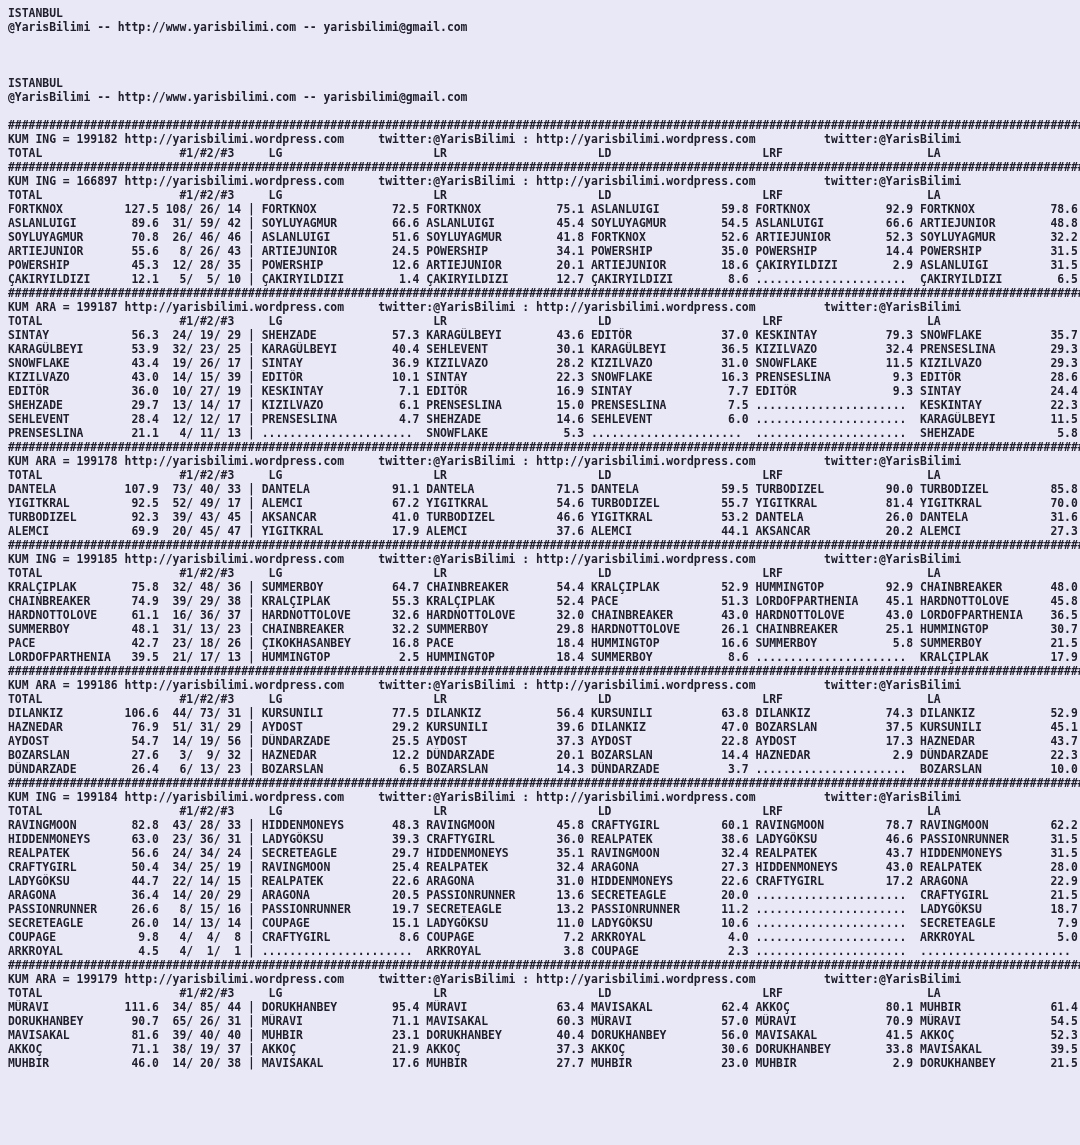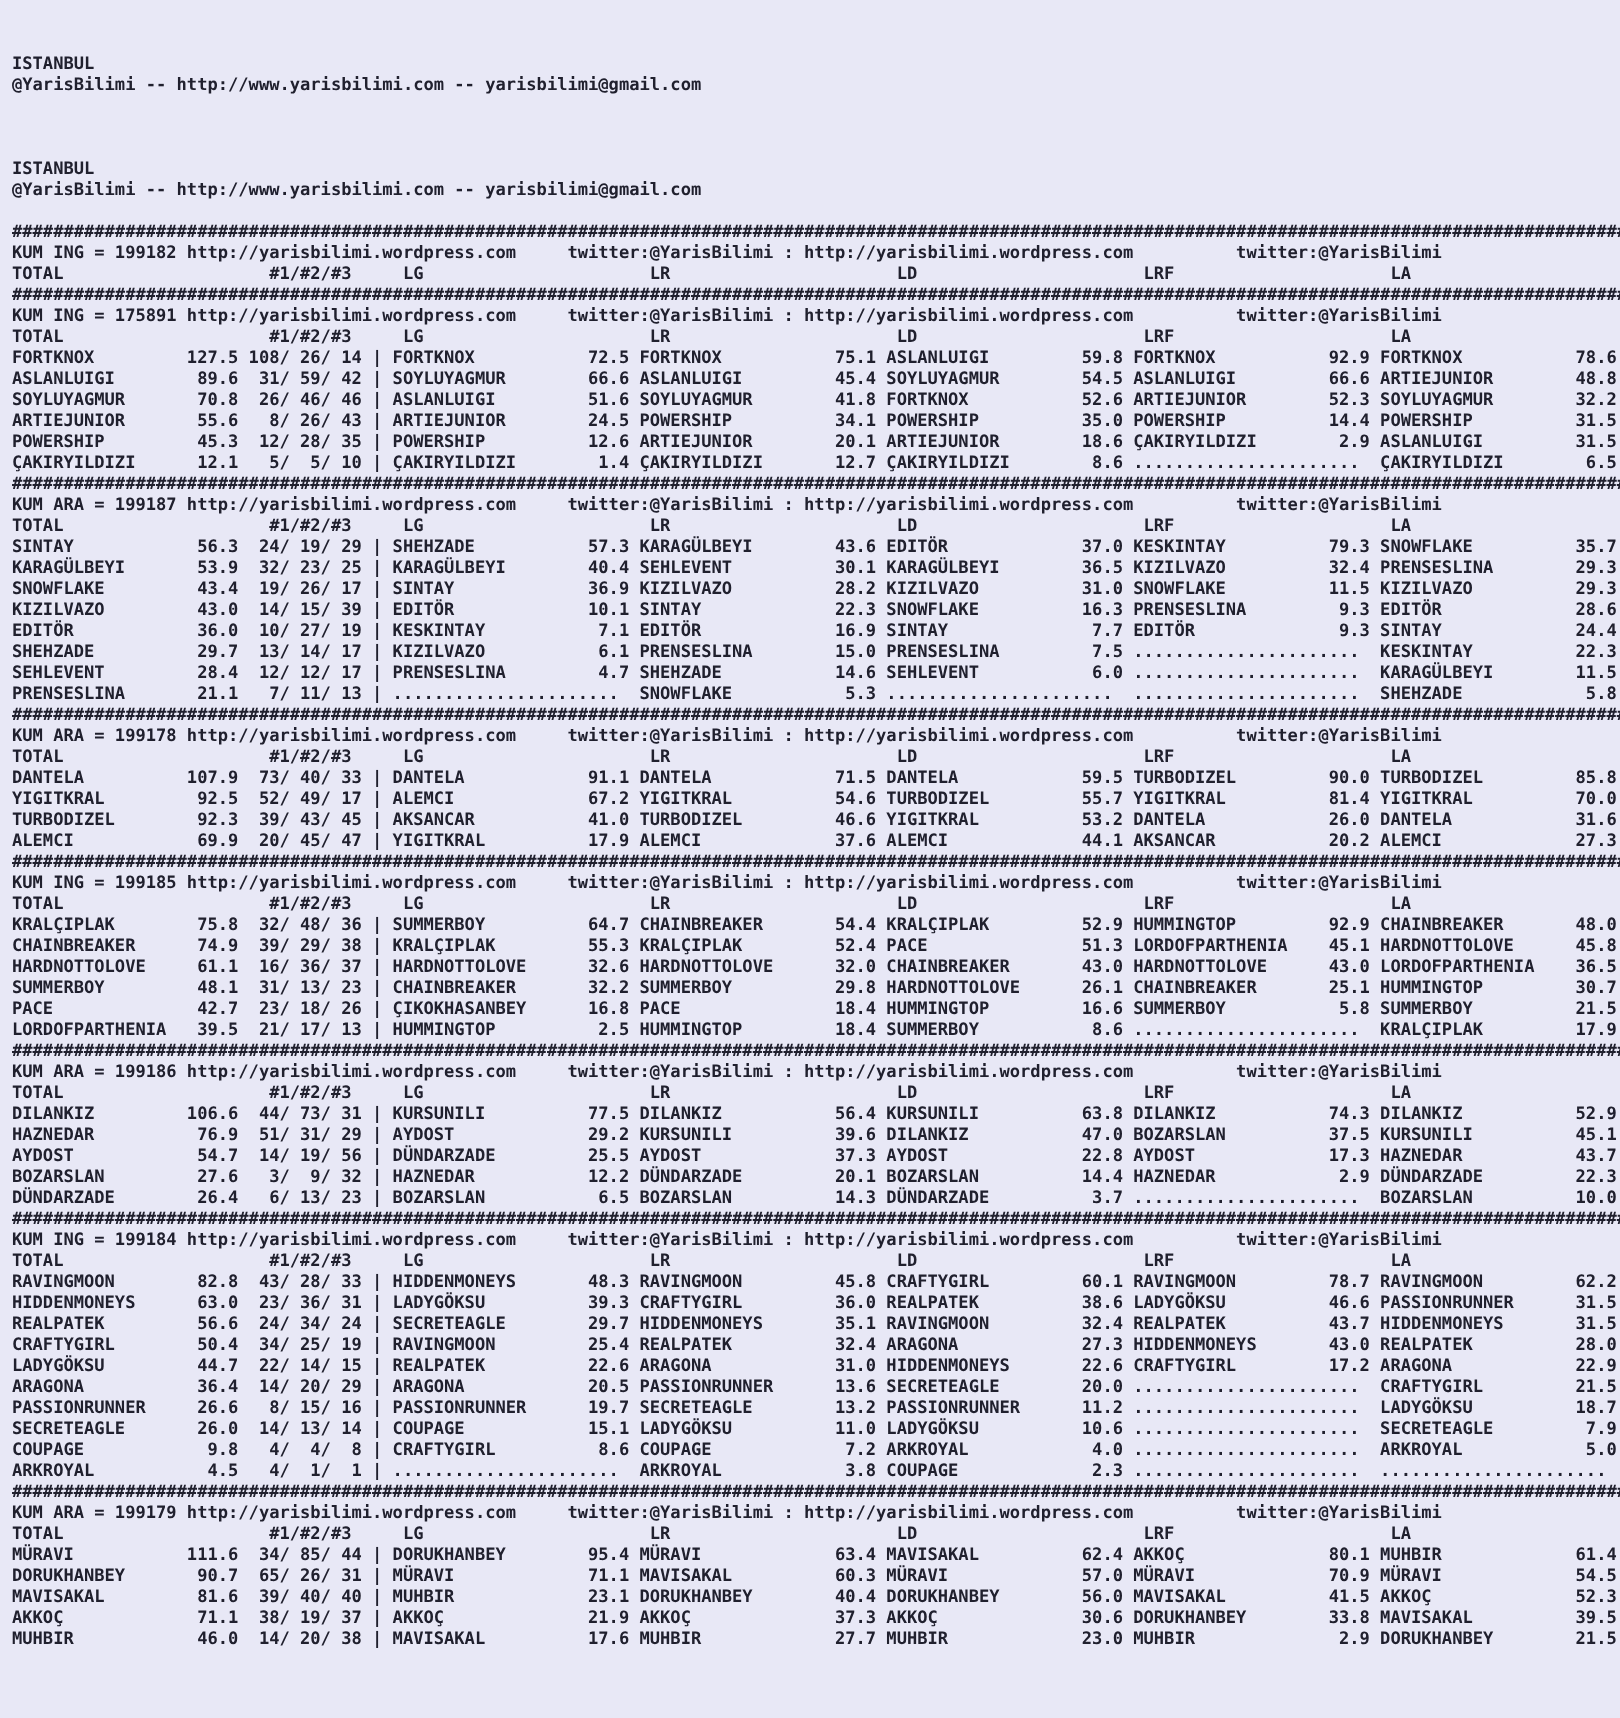--- a/index.html
+++ b/index.html
@@ -8,21 +8,20 @@
     background: #e8e8f6;
     overflow: hidden;
   }
   .report {
     font-family: "DejaVu Sans Mono", "Liberation Mono", monospace;
     font-size: 11.4px;
     font-weight: bold;
     line-height: 14px;
     color: #20202e;
     padding: 6px 0 0 8px;
-    margin-top: 29px;
   }
   .line {
     white-space: pre;
     height: 14px;
     overflow: hidden;
   }
 </style>
 </head>
 <body>
 
@@ -36,41 +35,41 @@
   <div class="line">@YarisBilimi -- http://www.yarisbilimi.com -- yarisbilimi@gmail.com</div>
   <div class="line"></div>
   <div id="sections">
       <div>
         <div class="line">##############################################################################################################################################################</div>
         <div class="line">KUM ING = 199182 http://yarisbilimi.wordpress.com     twitter:@YarisBilimi : http://yarisbilimi.wordpress.com          twitter:@YarisBilimi</div>
         <div class="line">TOTAL                    #1/#2/#3     LG                      LR                      LD                      LRF                     LA</div>
       </div>
       <div>
         <div class="line">##############################################################################################################################################################</div>
-        <div class="line">KUM ING = 175891 http://yarisbilimi.wordpress.com     twitter:@YarisBilimi : http://yarisbilimi.wordpress.com          twitter:@YarisBilimi</div>
+        <div class="line">KUM ING = 166897 http://yarisbilimi.wordpress.com     twitter:@YarisBilimi : http://yarisbilimi.wordpress.com          twitter:@YarisBilimi</div>
         <div class="line">TOTAL                    #1/#2/#3     LG                      LR                      LD                      LRF                     LA</div>
         <div class="line">FORTKNOX         127.5 108/ 26/ 14 | FORTKNOX           72.5 FORTKNOX           75.1 ASLANLUIGI         59.8 FORTKNOX           92.9 FORTKNOX           78.6</div>
         <div class="line">ASLANLUIGI        89.6  31/ 59/ 42 | SOYLUYAGMUR        66.6 ASLANLUIGI         45.4 SOYLUYAGMUR        54.5 ASLANLUIGI         66.6 ARTIEJUNIOR        48.8</div>
         <div class="line">SOYLUYAGMUR       70.8  26/ 46/ 46 | ASLANLUIGI         51.6 SOYLUYAGMUR        41.8 FORTKNOX           52.6 ARTIEJUNIOR        52.3 SOYLUYAGMUR        32.2</div>
         <div class="line">ARTIEJUNIOR       55.6   8/ 26/ 43 | ARTIEJUNIOR        24.5 POWERSHIP          34.1 POWERSHIP          35.0 POWERSHIP          14.4 POWERSHIP          31.5</div>
         <div class="line">POWERSHIP         45.3  12/ 28/ 35 | POWERSHIP          12.6 ARTIEJUNIOR        20.1 ARTIEJUNIOR        18.6 ÇAKIRYILDIZI        2.9 ASLANLUIGI         31.5</div>
         <div class="line">ÇAKIRYILDIZI      12.1   5/  5/ 10 | ÇAKIRYILDIZI        1.4 ÇAKIRYILDIZI       12.7 ÇAKIRYILDIZI        8.6 ......................  ÇAKIRYILDIZI        6.5</div>
       </div>
       <div>
         <div class="line">##############################################################################################################################################################</div>
         <div class="line">KUM ARA = 199187 http://yarisbilimi.wordpress.com     twitter:@YarisBilimi : http://yarisbilimi.wordpress.com          twitter:@YarisBilimi</div>
         <div class="line">TOTAL                    #1/#2/#3     LG                      LR                      LD                      LRF                     LA</div>
         <div class="line">SINTAY            56.3  24/ 19/ 29 | SHEHZADE           57.3 KARAGÜLBEYI        43.6 EDITÖR             37.0 KESKINTAY          79.3 SNOWFLAKE          35.7</div>
         <div class="line">KARAGÜLBEYI       53.9  32/ 23/ 25 | KARAGÜLBEYI        40.4 SEHLEVENT          30.1 KARAGÜLBEYI        36.5 KIZILVAZO          32.4 PRENSESLINA        29.3</div>
         <div class="line">SNOWFLAKE         43.4  19/ 26/ 17 | SINTAY             36.9 KIZILVAZO          28.2 KIZILVAZO          31.0 SNOWFLAKE          11.5 KIZILVAZO          29.3</div>
         <div class="line">KIZILVAZO         43.0  14/ 15/ 39 | EDITÖR             10.1 SINTAY             22.3 SNOWFLAKE          16.3 PRENSESLINA         9.3 EDITÖR             28.6</div>
         <div class="line">EDITÖR            36.0  10/ 27/ 19 | KESKINTAY           7.1 EDITÖR             16.9 SINTAY              7.7 EDITÖR              9.3 SINTAY             24.4</div>
         <div class="line">SHEHZADE          29.7  13/ 14/ 17 | KIZILVAZO           6.1 PRENSESLINA        15.0 PRENSESLINA         7.5 ......................  KESKINTAY          22.3</div>
         <div class="line">SEHLEVENT         28.4  12/ 12/ 17 | PRENSESLINA         4.7 SHEHZADE           14.6 SEHLEVENT           6.0 ......................  KARAGÜLBEYI        11.5</div>
-        <div class="line">PRENSESLINA       21.1   7/ 11/ 13 | ......................  SNOWFLAKE           5.3 ......................  ......................  SHEHZADE            5.8</div>
+        <div class="line">PRENSESLINA       21.1   4/ 11/ 13 | ......................  SNOWFLAKE           5.3 ......................  ......................  SHEHZADE            5.8</div>
       </div>
       <div>
         <div class="line">##############################################################################################################################################################</div>
         <div class="line">KUM ARA = 199178 http://yarisbilimi.wordpress.com     twitter:@YarisBilimi : http://yarisbilimi.wordpress.com          twitter:@YarisBilimi</div>
         <div class="line">TOTAL                    #1/#2/#3     LG                      LR                      LD                      LRF                     LA</div>
         <div class="line">DANTELA          107.9  73/ 40/ 33 | DANTELA            91.1 DANTELA            71.5 DANTELA            59.5 TURBODIZEL         90.0 TURBODIZEL         85.8</div>
         <div class="line">YIGITKRAL         92.5  52/ 49/ 17 | ALEMCI             67.2 YIGITKRAL          54.6 TURBODIZEL         55.7 YIGITKRAL          81.4 YIGITKRAL          70.0</div>
         <div class="line">TURBODIZEL        92.3  39/ 43/ 45 | AKSANCAR           41.0 TURBODIZEL         46.6 YIGITKRAL          53.2 DANTELA            26.0 DANTELA            31.6</div>
         <div class="line">ALEMCI            69.9  20/ 45/ 47 | YIGITKRAL          17.9 ALEMCI             37.6 ALEMCI             44.1 AKSANCAR           20.2 ALEMCI             27.3</div>
       </div>

